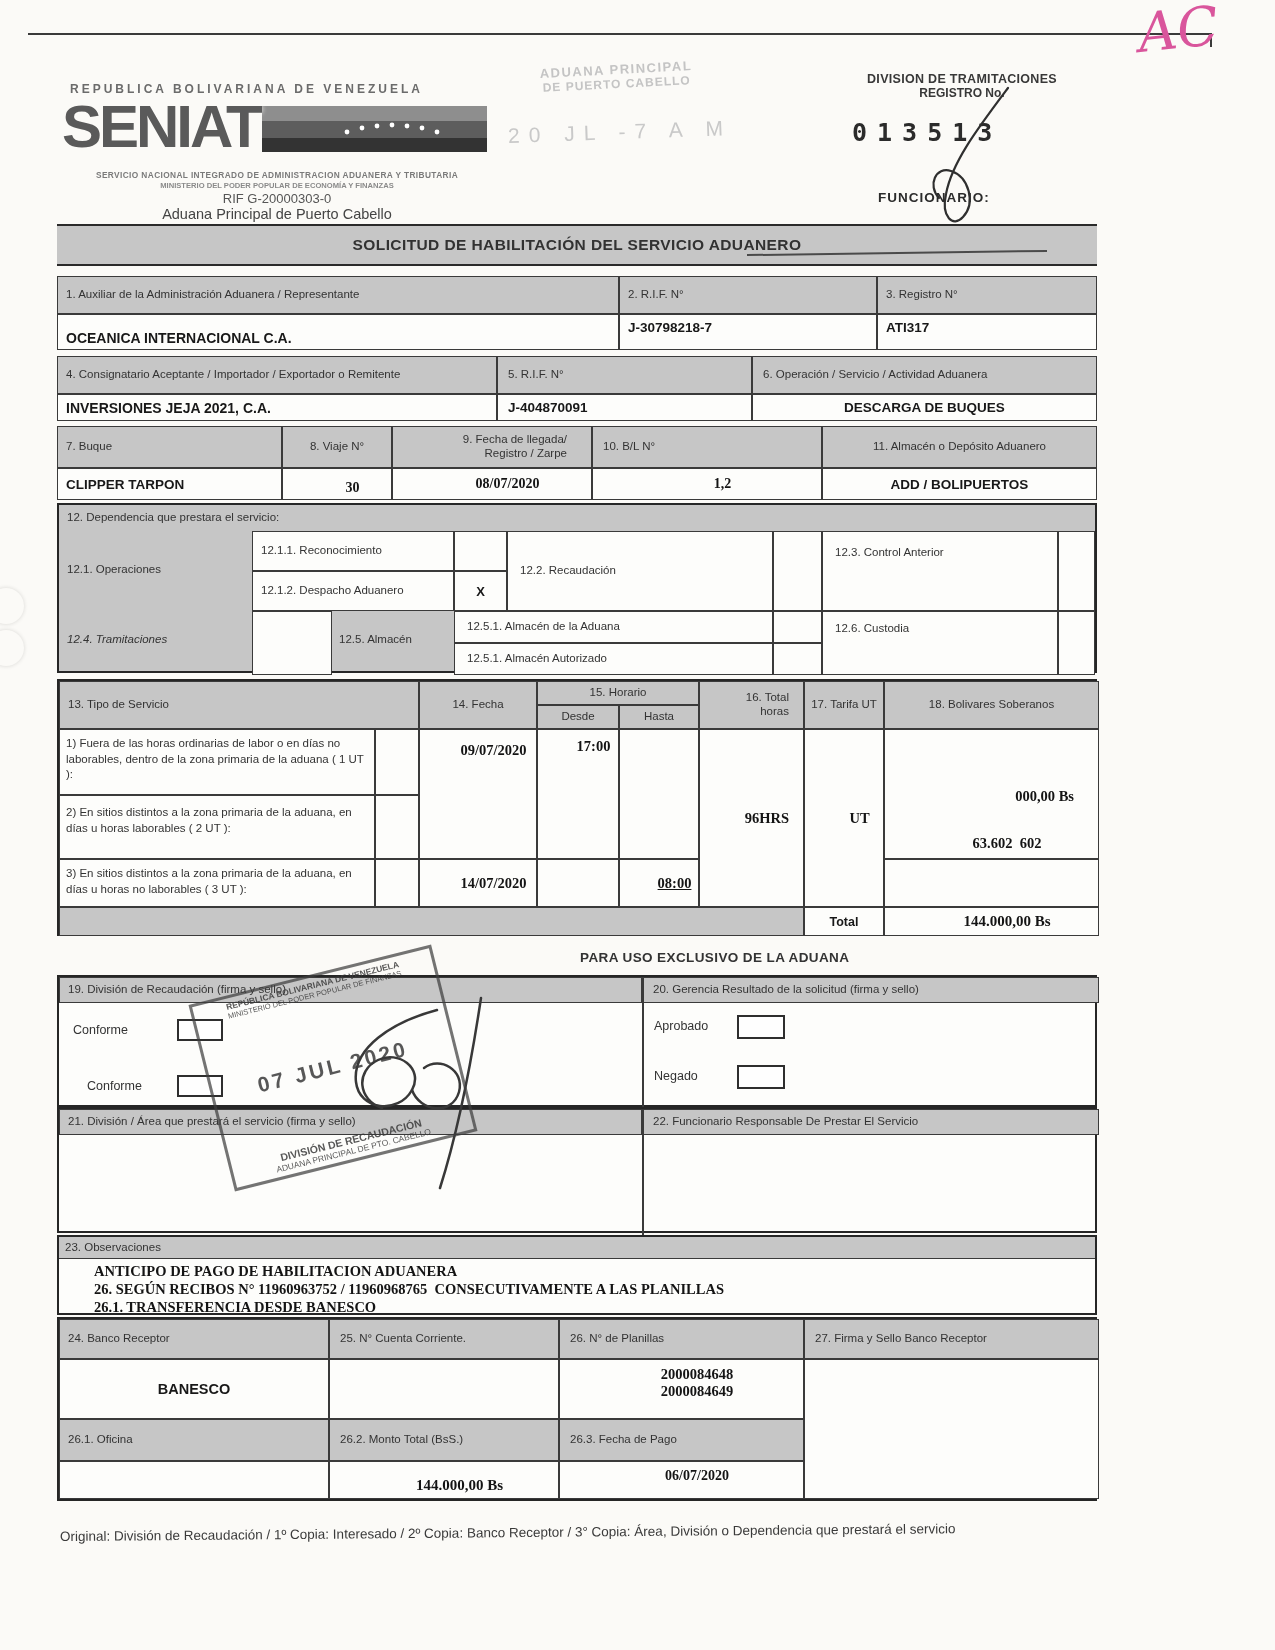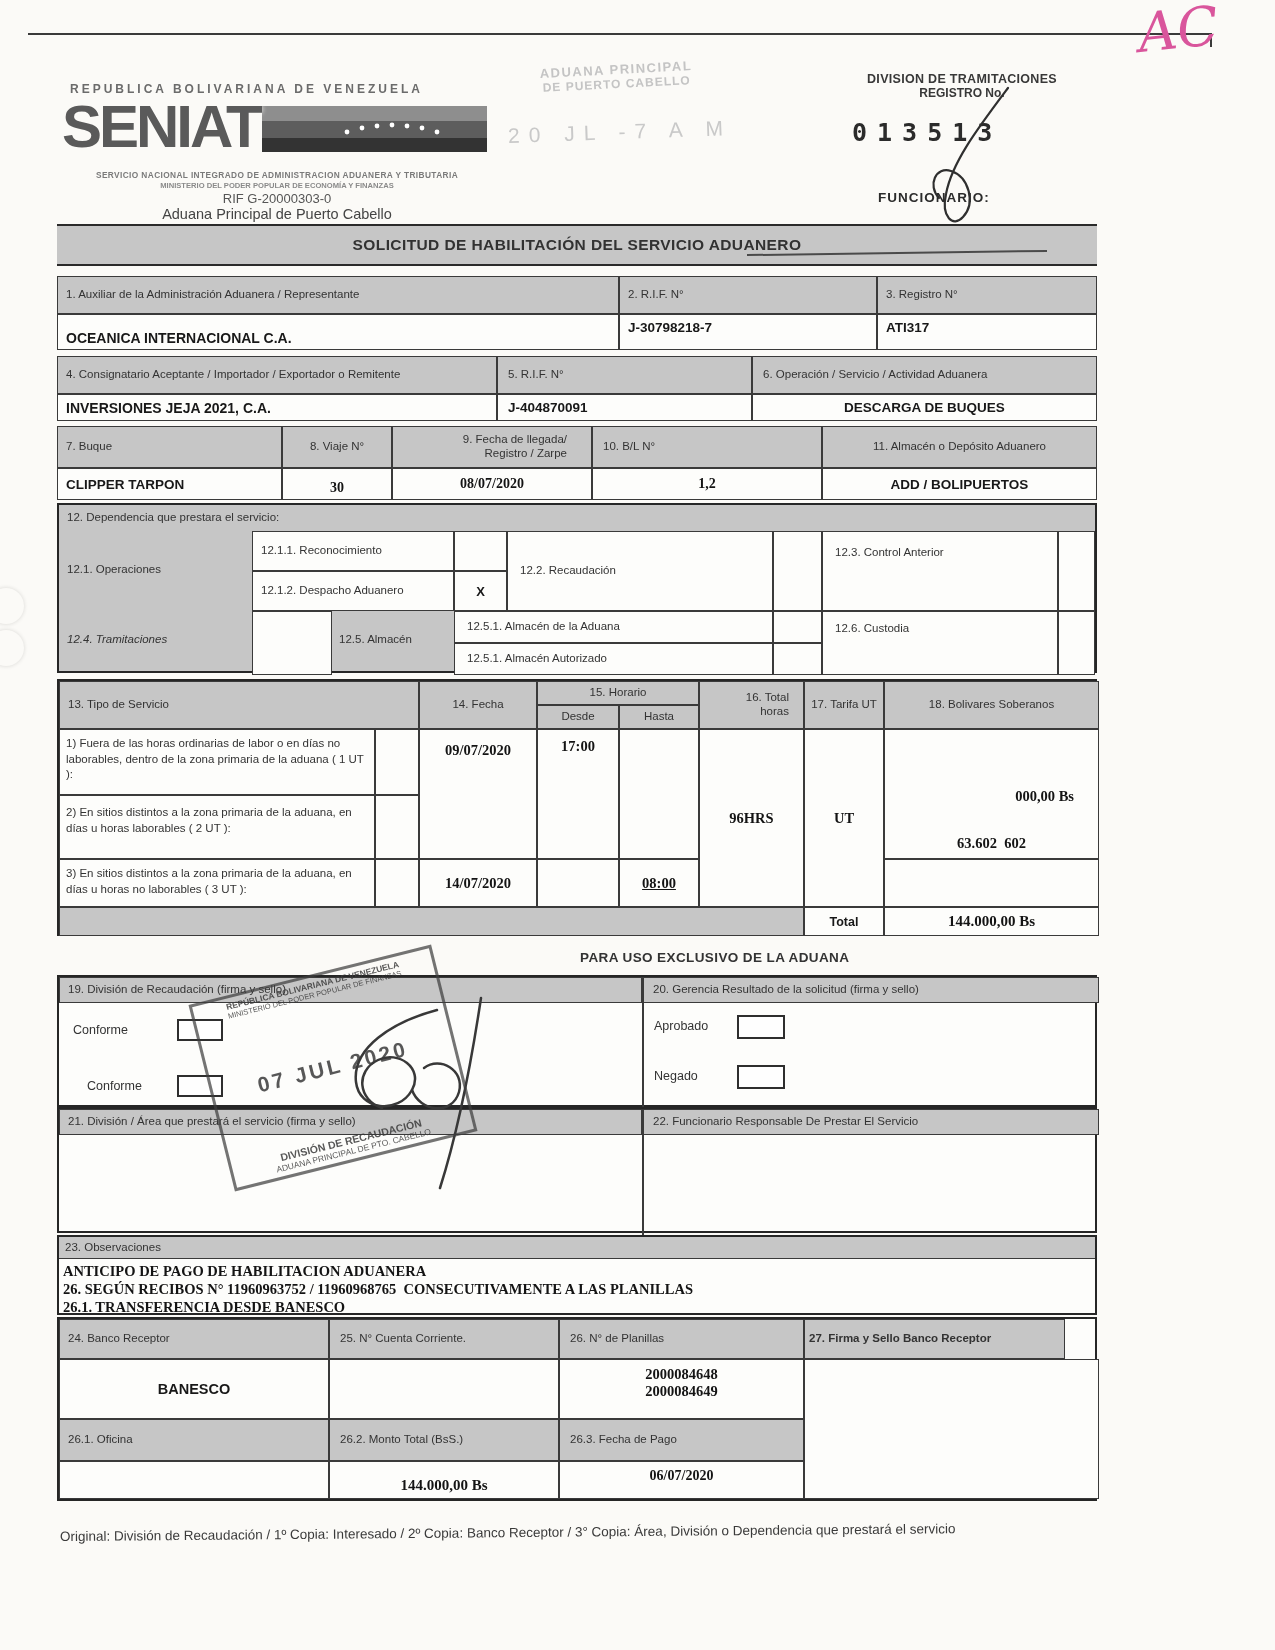--- a/index.html
+++ b/index.html
@@ -9,21 +9,21 @@
   .cell{position:absolute;box-sizing:border-box;border:1.6px solid #3a3a3a;}
   .box{position:absolute;box-sizing:border-box;border:2px solid #262626;}
   .gray{background:#c6c6c6;}
   .white{background:#fdfdfb;}
   .lbl{font-size:11.5px;color:#333;line-height:1.2;}
   .flex{display:flex;align-items:center;}
   .fc{justify-content:center;text-align:right;}
   .fe{align-items:flex-end;}
   .fs{align-items:flex-start;}
   .vs{font-weight:bold;color:#181818;font-family:"Liberation Sans",sans-serif;}
-  .vf{font-family:"Liberation Serif",serif;font-weight:bold;color:#141414;white-space:pre;}
+  .vf{font-family:"Liberation Serif",serif;font-weight:bold;color:#141414;white-space:pre;padding-left:31px;}
   .chk{position:absolute;box-sizing:border-box;border:2px solid #2e2e2e;background:#fefefe;}
   .stamp-ink{color:rgba(58,58,58,.85);}
   .overlay{position:absolute;left:0;top:0;width:1275px;height:1650px;pointer-events:none;}
   .punch{position:absolute;width:36px;height:36px;border-radius:50%;background:#fbfaf7;box-shadow:0 0 4px rgba(0,0,0,.14);}
 </style>
 </head>
 <body>
 
 <div id="page">
 
@@ -278,21 +278,21 @@
   <div class="box white" style="left:57px;top:1317px;width:1040px;height:184px;">
     <div class="cell gray flex lbl" style="left:0;top:0;width:270px;height:40px;padding-left:8px;">
         <span>24. Banco Receptor</span>
       </div>
     <div class="cell gray flex lbl" style="left:270px;top:0;width:230px;height:40px;padding-left:10px;">
         <span>25. N° Cuenta Corriente.</span>
       </div>
     <div class="cell gray flex lbl" style="left:500px;top:0;width:245px;height:40px;padding-left:10px;">
         <span>26. N° de Planillas</span>
       </div>
-    <div class="cell gray flex lbl" style="left:745px;top:0;width:261px;height:40px;padding-left:4px;font-weight:bold;">
+    <div class="cell gray flex lbl" style="left:745px;top:0;width:295px;height:40px;padding-left:10px;">
         <span>27. Firma y Sello Banco Receptor</span>
       </div>
 
     <div class="cell white flex fc vs" style="left:0;top:40px;width:270px;height:60px;font-size:14.5px;">
         <span>BANESCO</span>
       </div>
     <div class="cell white" style="left:270px;top:40px;width:230px;height:60px;"></div>
     <div class="cell white" style="left:500px;top:40px;width:245px;height:60px;text-align:center;padding-top:6px;">
       <div class="vf" style="font-size:14.5px;">2000084648</div>
       <div class="vf" style="font-size:14.5px;">2000084649</div>

